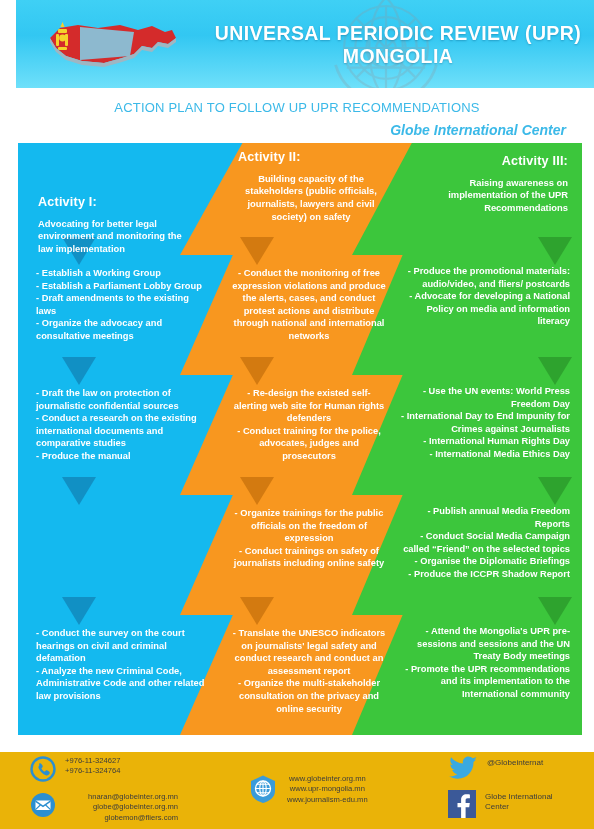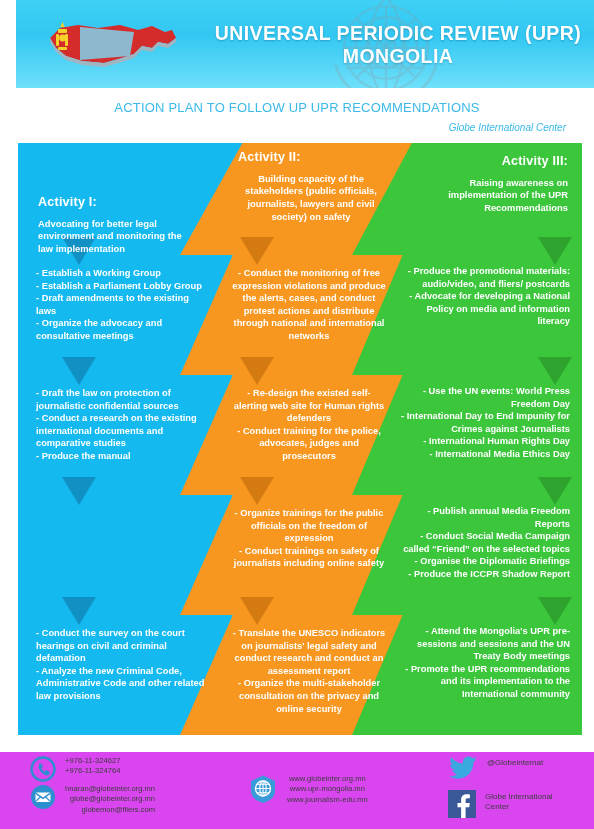--- a/index.html
+++ b/index.html
@@ -40,23 +40,23 @@
   .subtitle{
     position:absolute;left:0;top:100px;width:594px;
     text-align:center;
     color:#3bb9e8;
     font-size:13px;
     letter-spacing:.2px;
   }
   .org{
     position:absolute;right:28px;top:122px;
     color:#3bb9e8;
-    font-size:10px;
+    font-size:14px;
     font-style:italic;
-    font-weight:normal;
+    font-weight:bold;
   }
 
   
   .board{position:absolute;left:0;top:143px;width:594px;}
   .row{position:relative;width:594px;}
   .row.head{height:112px;}
   .row.body{height:120px;}
 
   .cell{
     position:absolute;top:0;height:100%;
@@ -125,29 +125,29 @@
 
   .row.head .c1 .txt{top:12px;left:20px;right:70px;text-align:left;margin-top:41px;}
   .row.head .c2 .txt{top:8px;left:58px;right:36px;text-align:center;}
   .row.head .c2 .act-title{text-align:left;}
   .row.head .c3 .txt{top:12px;left:52px;right:14px;text-align:right;}
 
   .bullets{margin:0;padding:0;list-style:none;}
   .bullets li{margin:0;padding:0;}
 
   
-  .footer{position:absolute;left:0;top:752px;width:594px;height:77px;background:#d946ef;}
+  .footer{position:absolute;left:0;top:752px;width:594px;height:77px;background:#eab308;}
   .fgroup{position:absolute;display:flex;align-items:flex-start;}
   .ficon{flex:0 0 auto;margin-right:9px;}
   .ftext{font-size:7.6px;line-height:10.4px;color:#3c3c3c;}
   .ftext div{white-space:nowrap;}
 
   .f-phone{left:30px;top:4px;}
   .f-phone .ftext{text-align:left;}
-  .f-mail{left:30px;top:32px;}
+  .f-mail{left:30px;top:40px;gap:23px;}
   .f-mail .ftext{text-align:right;}
   .f-web{left:248px;top:22px;}
   .f-web .ftext{text-align:center;}
   .f-tw{left:448px;top:4px;}
   .f-fb{left:448px;top:38px;}
   .f-tw .ftext,.f-fb .ftext{text-align:left;padding-top:2px;font-size:8px;}
 </style>
 </head>
 <body>
 

